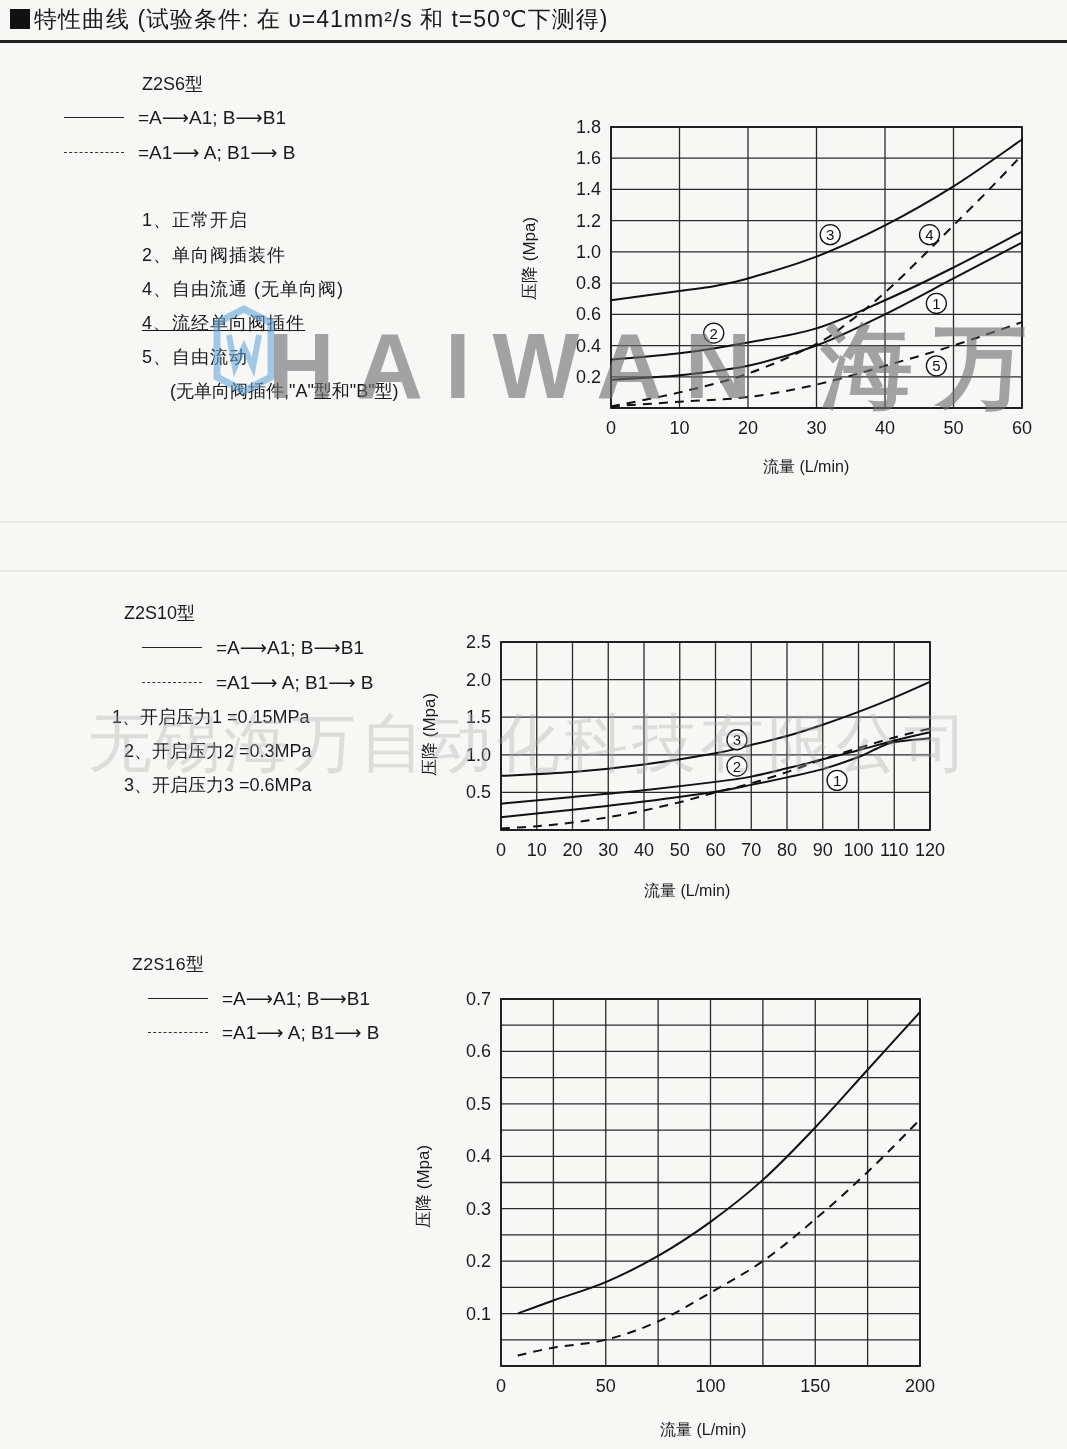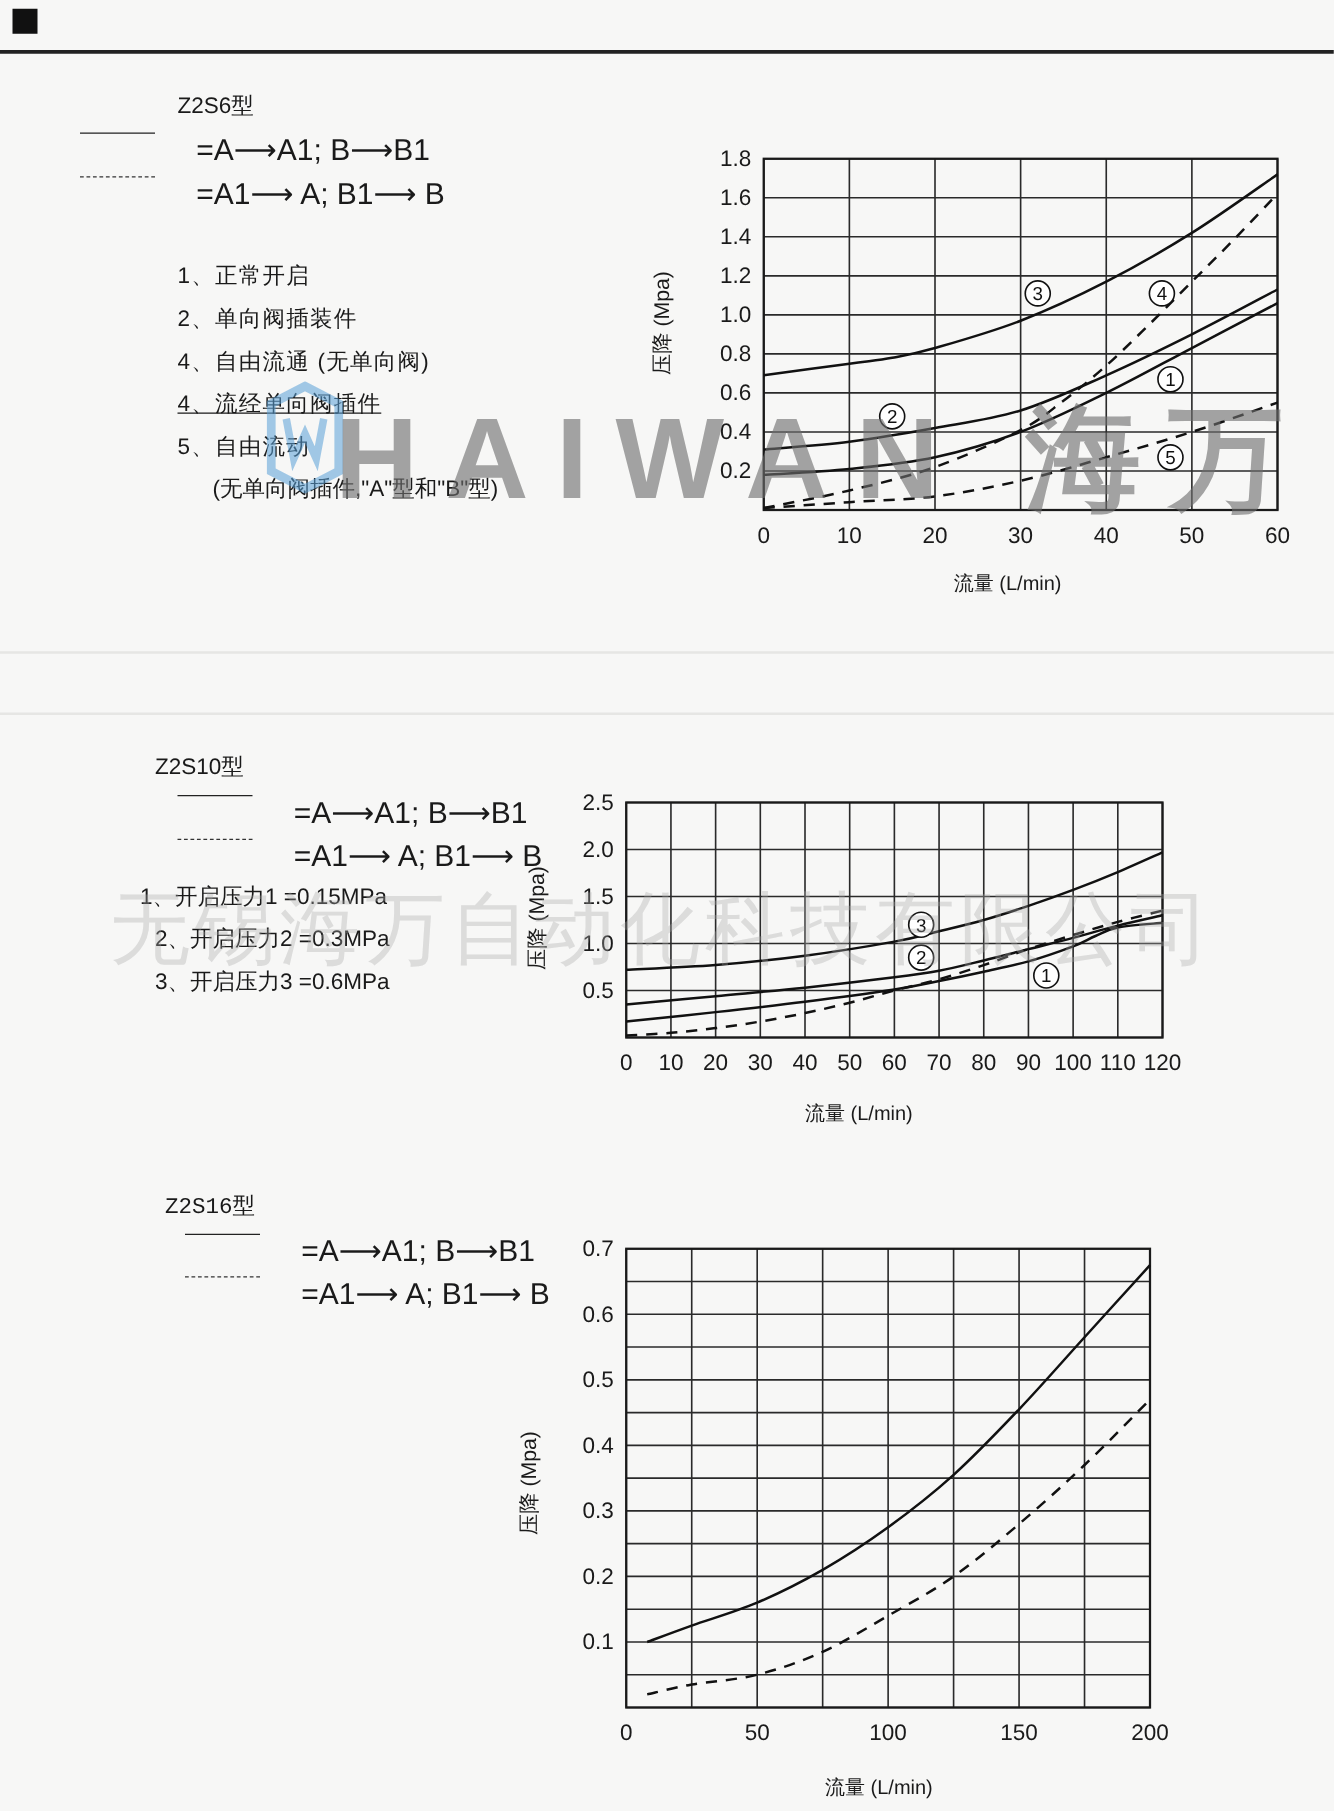--- a/index.html
+++ b/index.html
@@ -10,21 +10,21 @@
     color: #1a1a1a;
   }
   .abs { position: absolute; }
   .header-title {
     left: 10px; top: 4px; font-size: 23px; letter-spacing: 1px; white-space: nowrap;
   }
   .header-title .sq { display:inline-block; width:20px; height:20px; background:#111; vertical-align:-2px; margin-right:4px; }
   .header-rule { left: 0; top: 40px; width: 1067px; height: 3px; background: #222; }
   .faint-band { left: 0; width: 1067px; height: 2px; background: #e6e6e4; }
   .model-title { font-size: 18px; white-space: nowrap; }
-  .legend-row { font-size: 24px; white-space: nowrap; display: flex; align-items: flex-start; gap: 19px; }
+  .legend-row { font-size: 19px; white-space: nowrap; display: flex; align-items: center; }
   .legend-row .line-sample { display:inline-block; width: 60px; height: 0; margin-right: 14px; }
   .solid-sample { border-top: 1.6px solid #222; }
   .dash-sample { border-top: 1.6px dashed #333; }
   .note { font-size: 18px; white-space: nowrap; letter-spacing: 1px; }
   .ylabel { font-size: 17px; white-space: nowrap; transform: rotate(-90deg); transform-origin: left top; }
   .xlabel { font-size: 16px; white-space: nowrap; }
   svg text { font-family: "Liberation Sans", "DejaVu Sans", sans-serif; }
   .wm-haiwan {
     left: 268px; top: 305px; font-size: 92px; font-weight: bold; letter-spacing: 22px;
     color: rgba(110,110,110,0.62); white-space: nowrap; pointer-events: none;
@@ -32,21 +32,21 @@
   .wm-company {
     left: 88px; top: 700px; font-size: 64px; letter-spacing: 4px;
     color: rgba(170,170,170,0.35); white-space: nowrap; pointer-events: none;
   }
   .wm-logo { left: 213px; top: 305px; width: 62px; height: 90px; pointer-events:none; }
 </style>
 </head>
 <body>
 
 <div class="abs header-title">
-  <span class="sq"></span>
+  <span class="sq"></span><span>特性曲线 (试验条件: 在 υ=41mm²/s 和 t=50℃下测得)</span>
 </div>
 <div class="abs header-rule"></div>
 
 <div class="abs faint-band" style="top:521px"></div>
 <div class="abs faint-band" style="top:570px"></div>
 
 <div class="abs model-title" style="left:142px; top:72px;">Z2S6型</div>
 <div class="abs legend-row" style="left:64px; top:106px;">
   <span class="line-sample solid-sample"></span>
   <span>=A⟶A1; B⟶B1</span>

